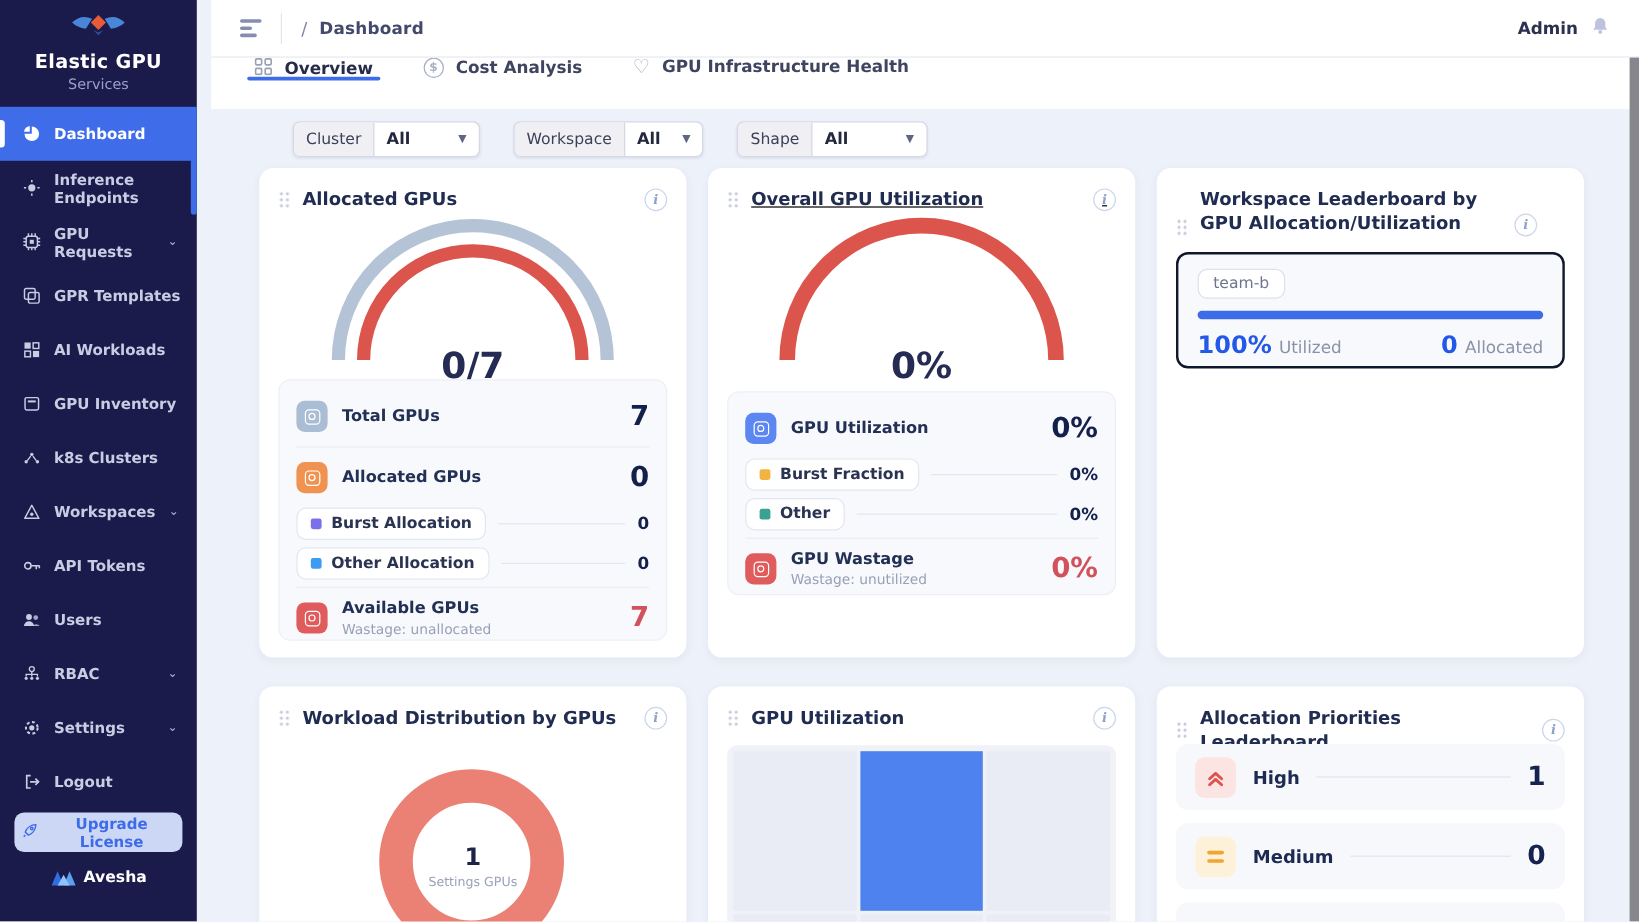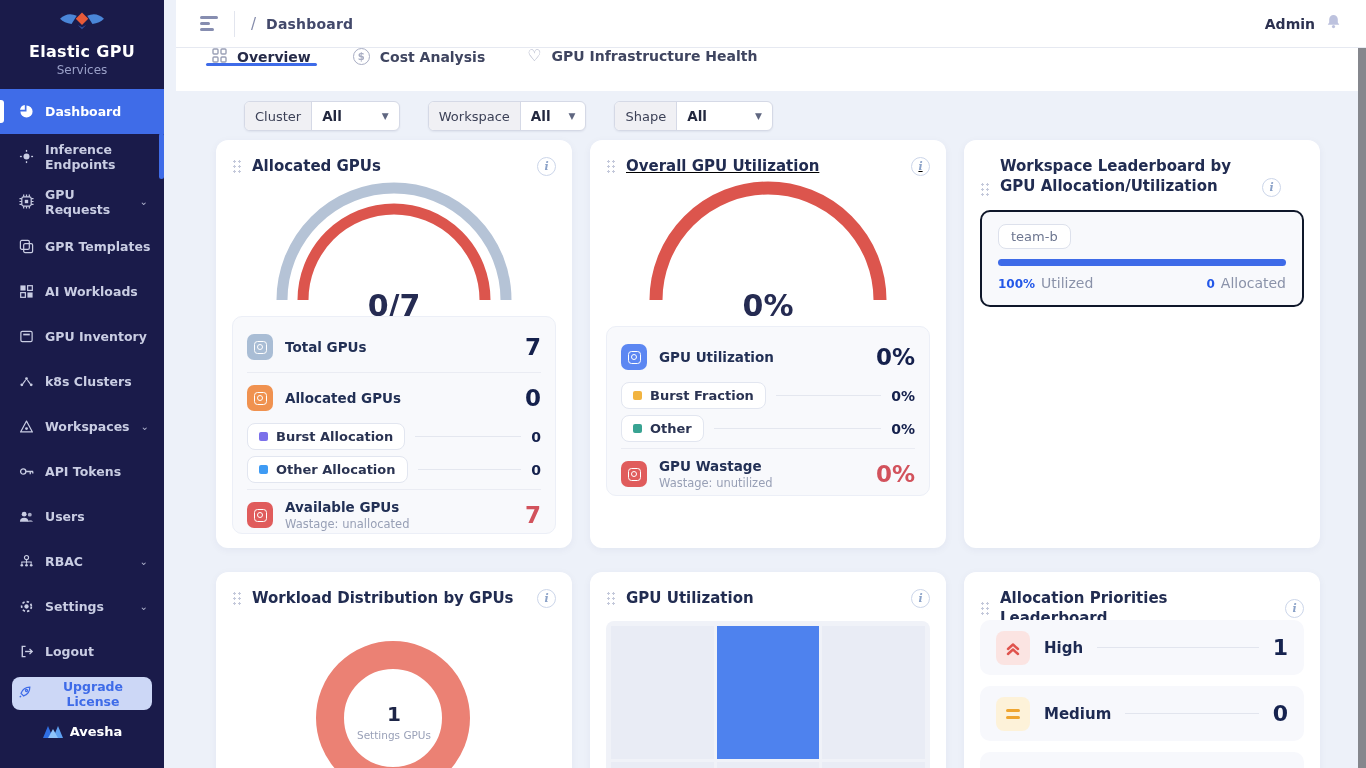--- a/index.html
+++ b/index.html
@@ -103,21 +103,21 @@
   .pv{font-size:14px;font-weight:700;color:#14204c;}
   .pdiv{height:1px;background:#eaecf3;margin:3px 0;}
 
   
   .lb-panel{position:absolute;left:16px;right:16px;top:70px;height:97px;background:#f8f9fc;
     border:2px solid #0f172a;border-radius:10px;padding:12px 16px;box-sizing:border-box;}
   .tag{display:inline-block;background:#fff;border:1px solid #dde1ec;border-radius:8px;
     padding:4px 12px;font-size:13px;color:#6d7690;}
   .lb-bar{height:7px;background:#3e6be8;border-radius:4px;margin-top:10px;}
   .lb-row{display:flex;align-items:baseline;margin-top:9px;}
-  .lb-strong{color:#2458e8;font-weight:800;font-size:12px;}
+  .lb-strong{color:#2458e8;font-weight:800;font-size:20px;}
   .lb-grey{color:#8a92a9;font-size:14px;margin-left:6px;}
   .lb-right{margin-left:auto;display:flex;align-items:baseline;}
 
   
   .donut{position:absolute;left:97px;top:66px;}
   .dval{position:absolute;left:0;right:0;top:130px;text-align:center;font-size:20px;font-weight:700;color:#1d2547;}
   .dsub{position:absolute;left:0;right:0;top:157px;text-align:center;font-size:10.5px;color:#9aa1b8;}
 
   
   .tmap{position:absolute;left:16px;top:49px;width:324px;height:300px;background:#f0f2f8;

